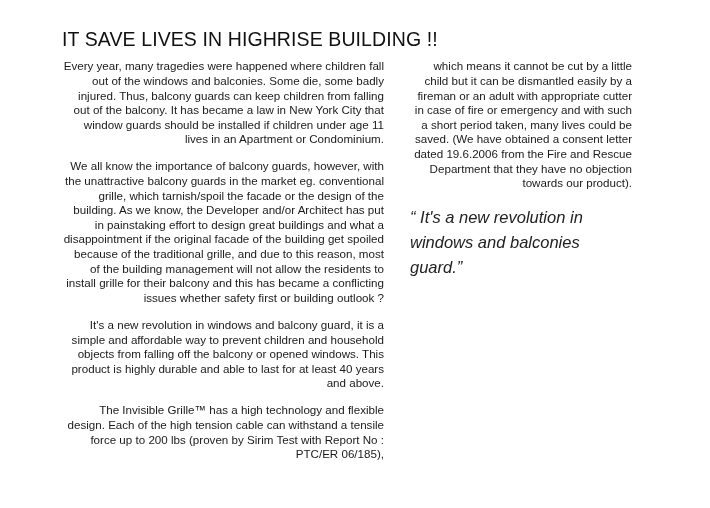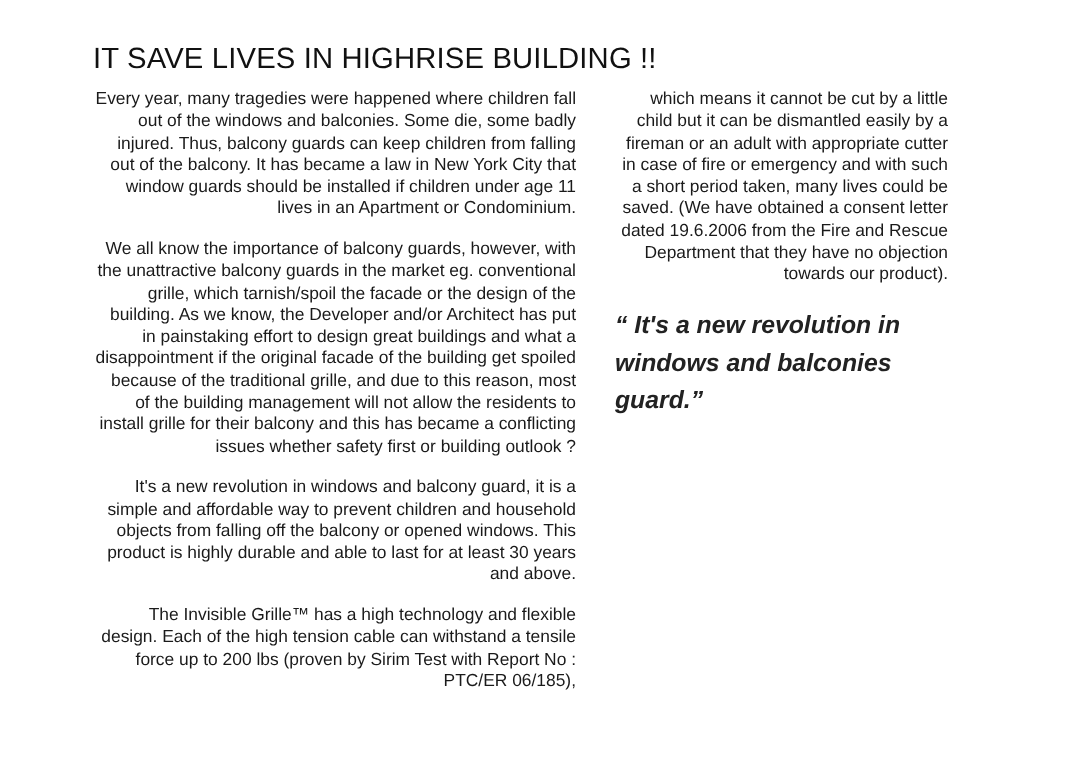--- a/index.html
+++ b/index.html
@@ -49,39 +49,39 @@
     margin: 0 0 12.5px 0;
     color: #1a1a1a;
     text-align: right;
   }
   p.para:last-child {
     margin-bottom: 0;
   }
   .pullquote {
     font-size: 16.5px;
     font-style: italic;
-    font-weight: bold;
+    font-weight: normal;
     line-height: 25px;
     color: #222222;
     margin: 14px 0 0 0;
   }
 </style>
 </head>
 <body>
 
 <div class="page">
 
   <h1 class="doc-title">IT SAVE LIVES IN HIGHRISE BUILDING !!</h1>
 
   <div class="columns">
 
     <div class="col">
       <p class="para">Every year, many tragedies were happened where children fall out of the windows and balconies.  Some die, some badly injured. Thus, balcony guards can keep children from falling out of the balcony.  It has became a law in New York City that window guards should be installed if children under age 11 lives in an Apartment or Condominium.</p>
       <p class="para">We all know the importance of balcony guards, however, with the unattractive balcony guards in the market eg. conventional grille, which tarnish/spoil the facade or the design of the building. As we know, the Developer and/or Architect has put in painstaking effort to design great buildings and what a disappointment if the original facade of the building get spoiled because of the traditional grille, and due to this reason, most of the building management will not allow the residents to install grille for their balcony and this has became a conflicting issues whether safety first or building outlook ?</p>
-      <p class="para">It's a new revolution in windows and balcony guard, it is a simple and affordable way to prevent children and household objects from falling off the balcony or opened windows. This product is highly durable and able to last for at least 30 years and above.</p>
+      <p class="para">It's a new revolution in windows and balcony guard, it is a simple and affordable way to prevent children and household objects from falling off the balcony or opened windows. This product is highly durable and able to last for at least 40 years and above.</p>
       <p class="para">The Invisible  Grille™ has a high technology and flexible design. Each of the high tension cable can withstand a tensile force up to 200 lbs (proven by Sirim Test with Report No : PTC/ER 06/185),</p>
     </div>
 
     <div class="col-right">
       <p class="para">which means it cannot be cut by a little child but it can be dismantled easily by a fireman or an adult with appropriate cutter in case of fire or emergency and with such a short period taken, many lives could be saved. (We have obtained a consent letter dated 19.6.2006 from the Fire and Rescue Department that they have no objection towards our product).</p>
       <p class="pullquote">“ It's a new revolution in windows and balconies guard.”</p>
     </div>
 
   </div>
 </div>

